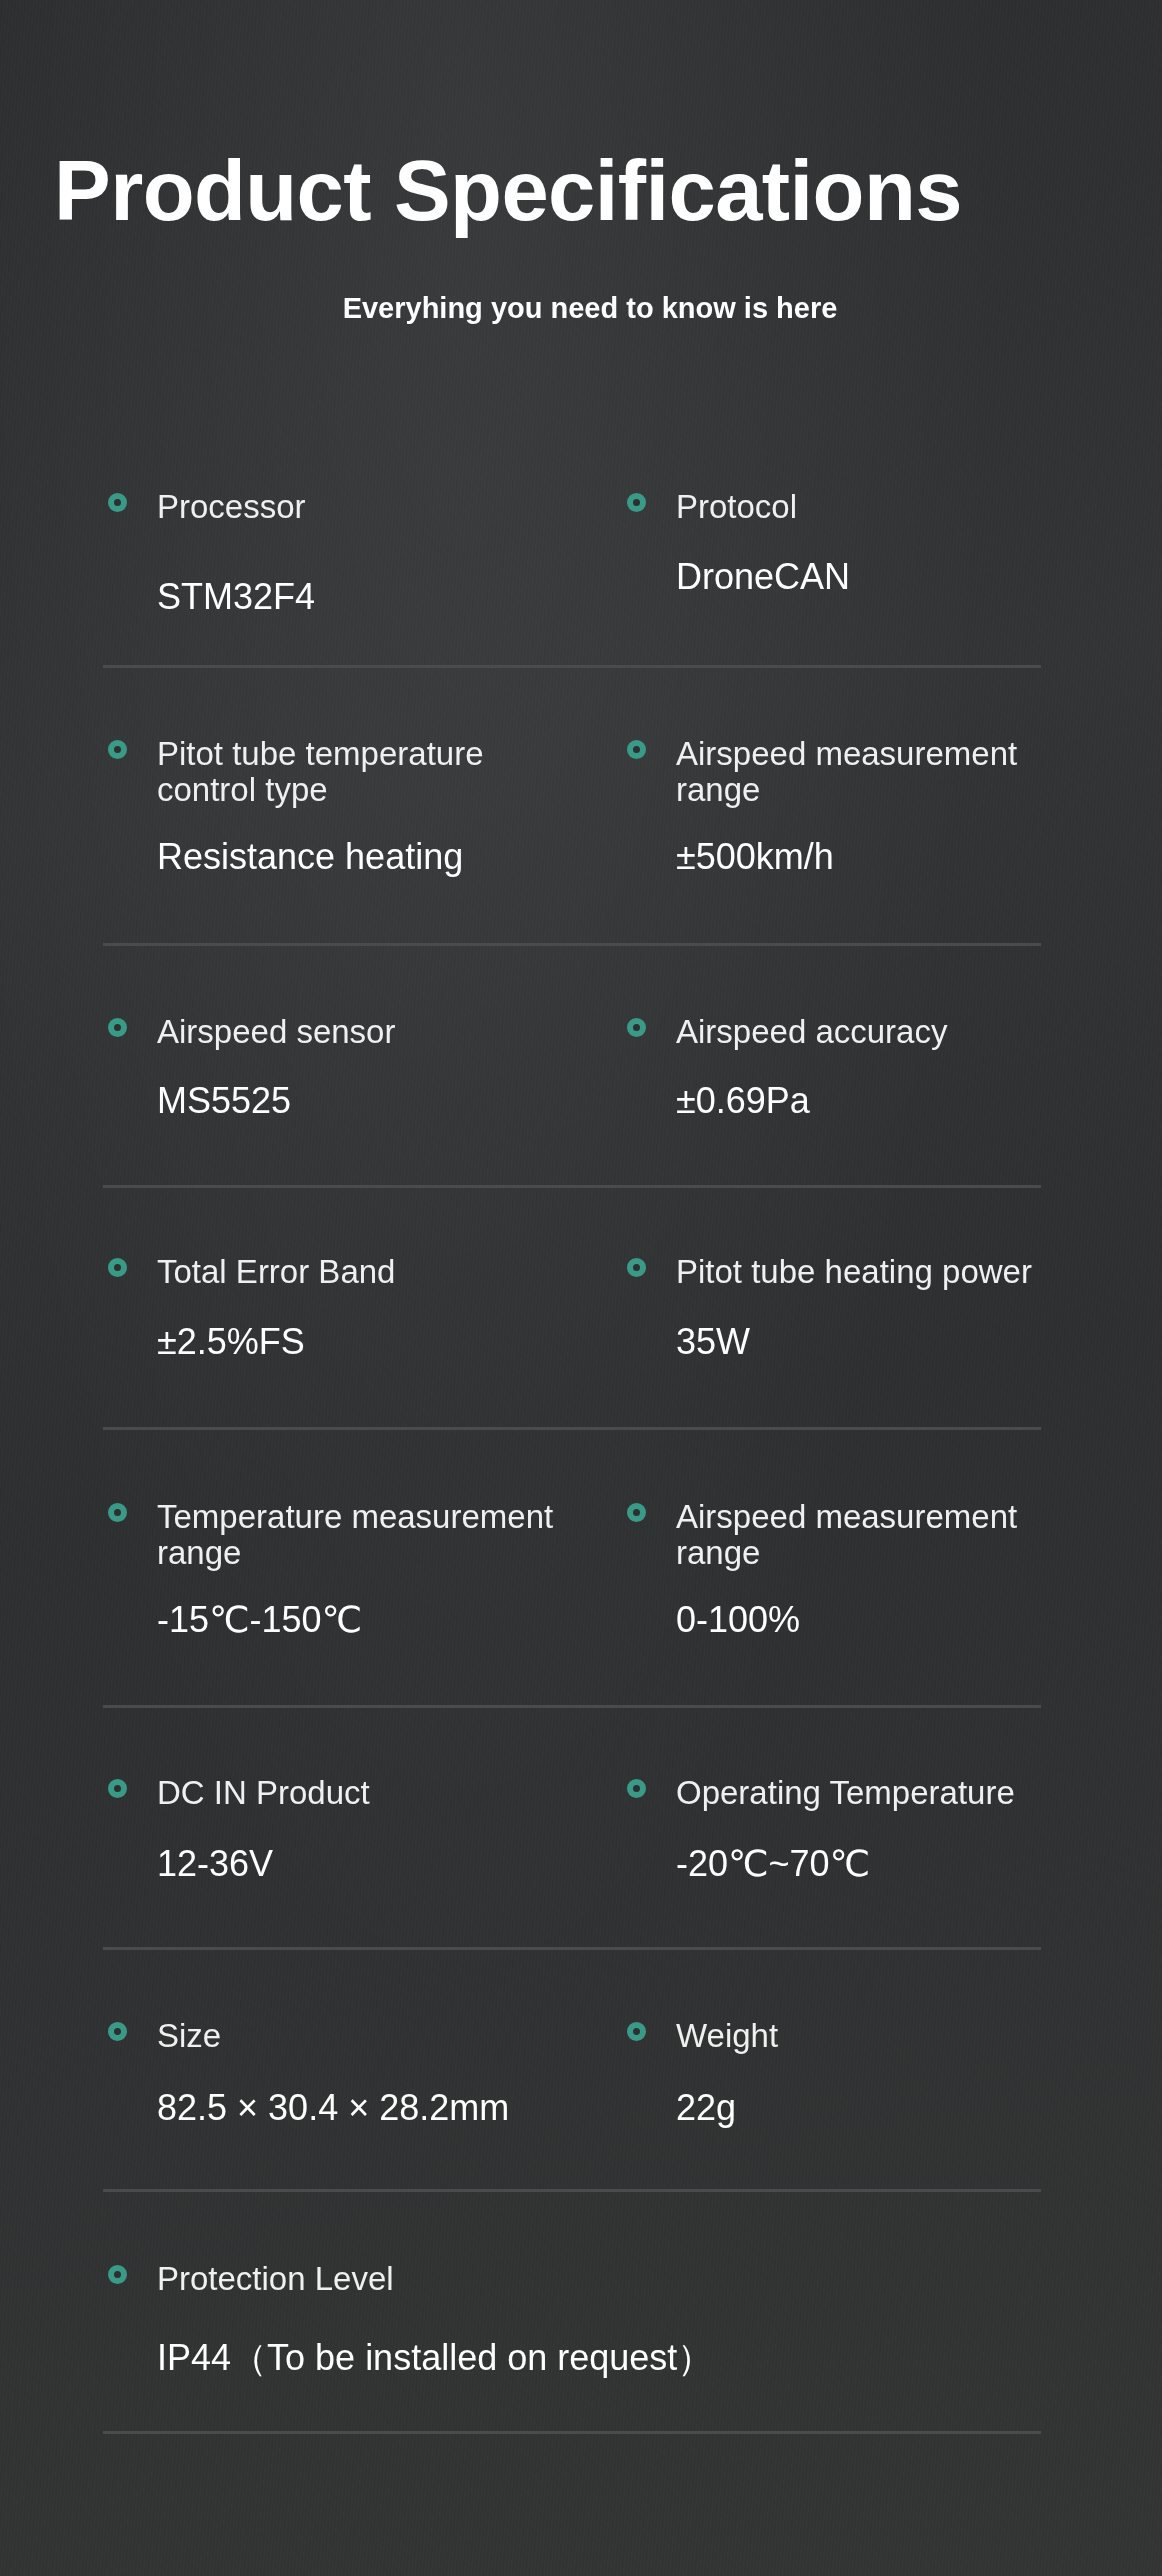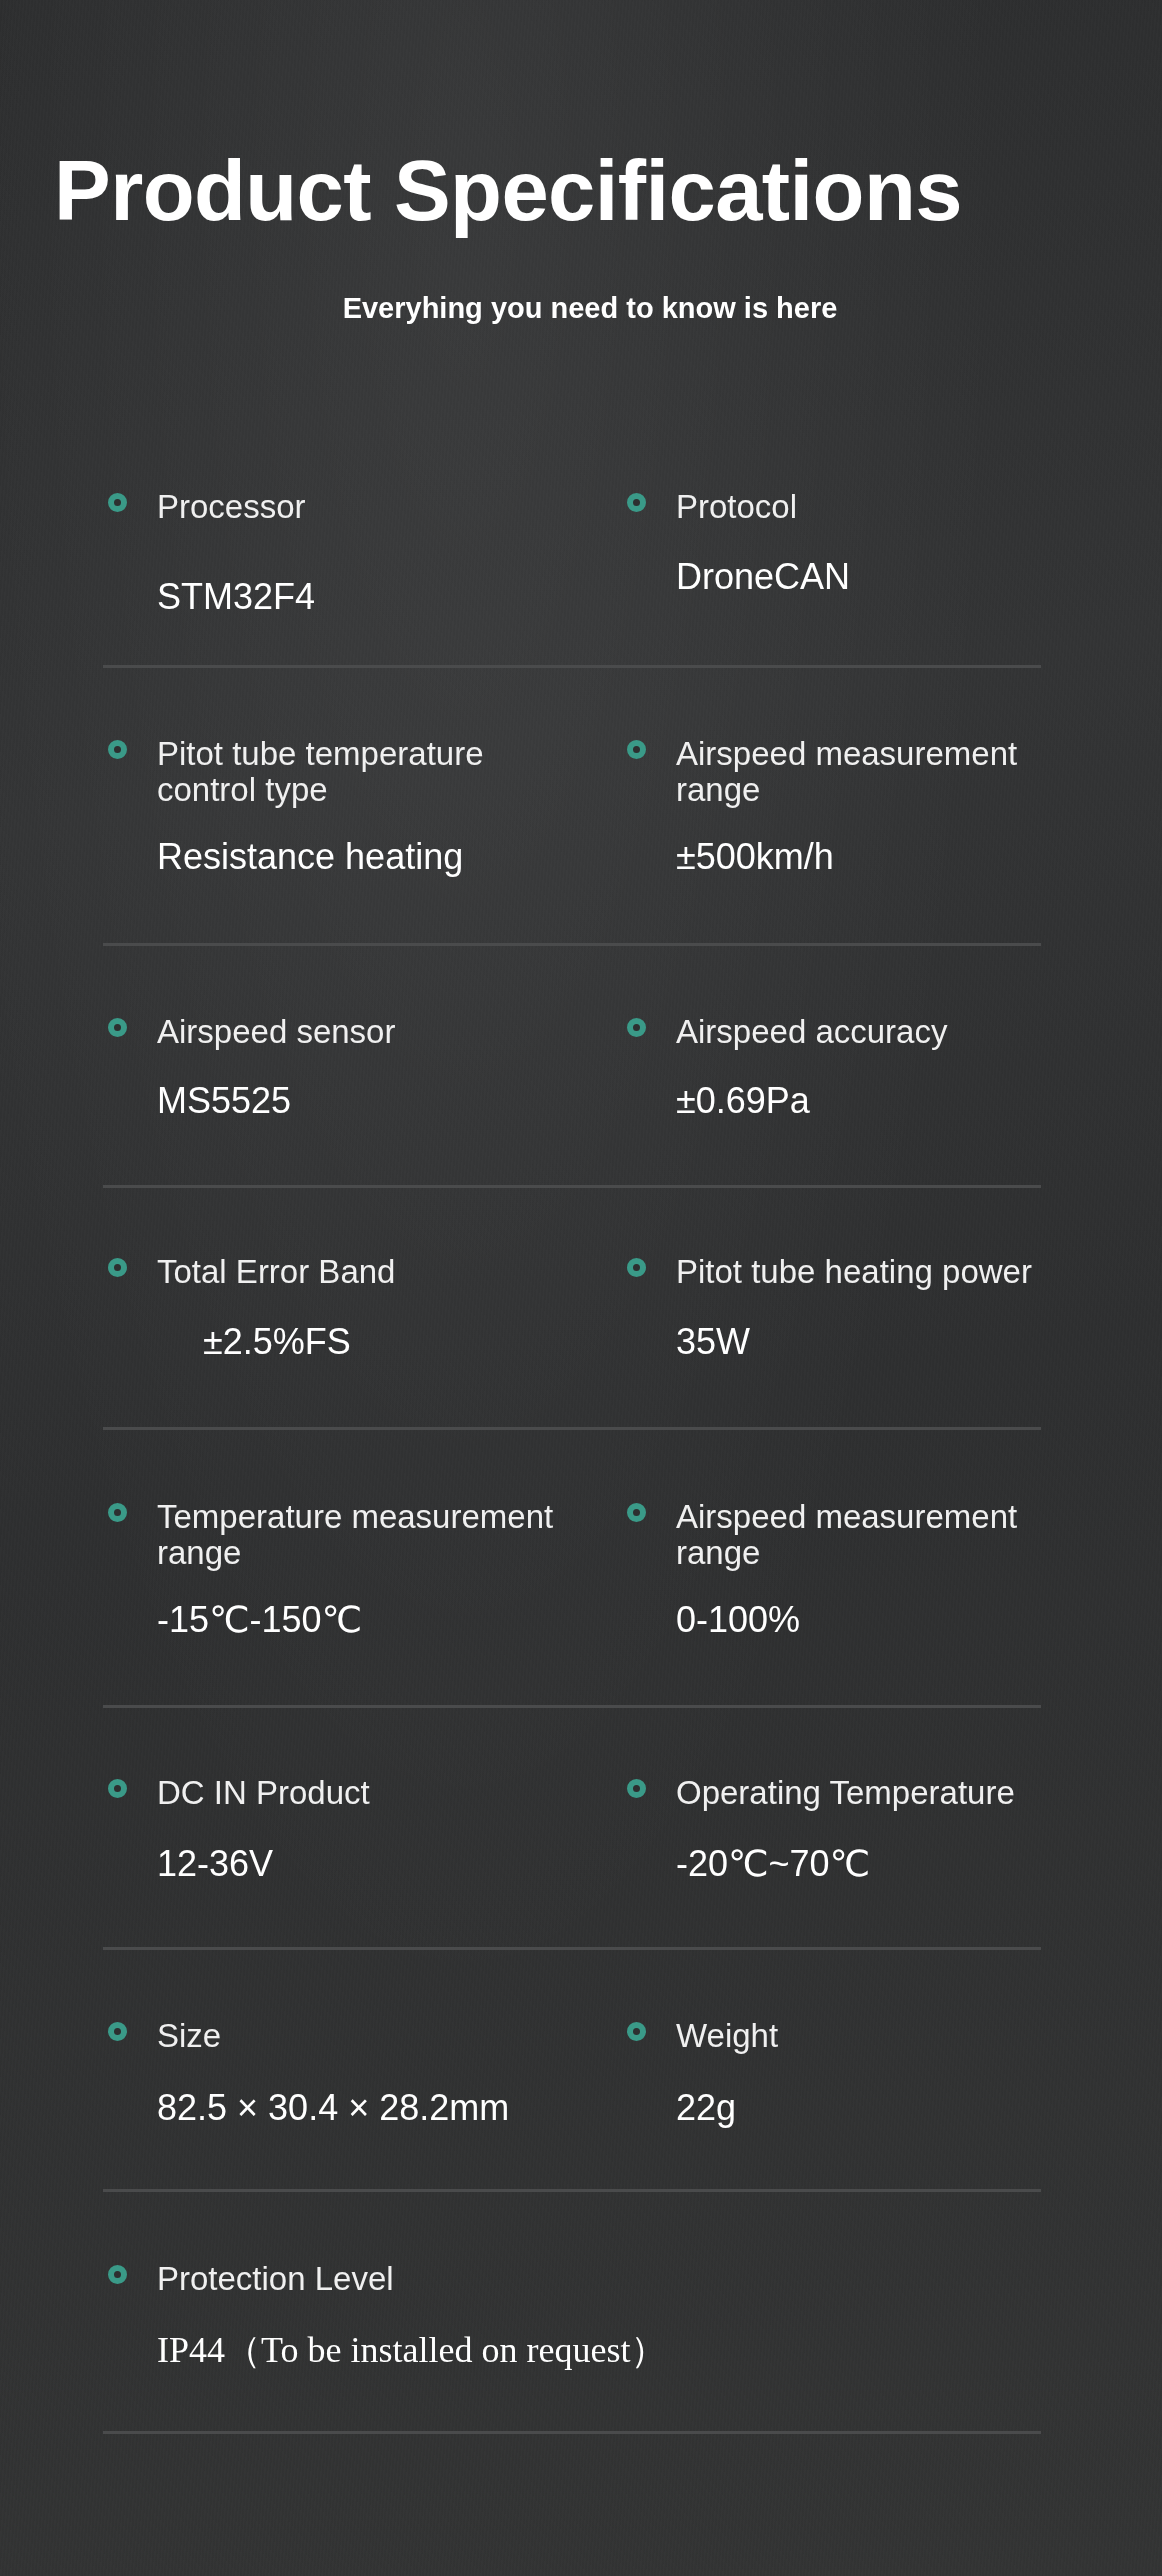--- a/index.html
+++ b/index.html
@@ -109,21 +109,21 @@
       <div class="label">Airspeed accuracy</div>
       <div class="value" style="top:66px;">±0.69Pa</div>
     </div>
   </div>
   <div class="divider" style="top:1185px;"></div>
 
   <div class="row" style="top:1254px;">
     <div class="cell left">
       <span class="bullet" style="top:3.9px;"></span>
       <div class="label">Total Error Band</div>
-      <div class="value" style="top:67px;margin-left:46px;">±2.5%FS</div>
+      <div class="value" style="top:67px;">±2.5%FS</div>
     </div>
     <div class="cell right">
       <span class="bullet" style="top:3.9px;"></span>
       <div class="label">Pitot tube heating power</div>
       <div class="value" style="top:67px;">35W</div>
     </div>
   </div>
   <div class="divider" style="top:1427px;"></div>
 
   <div class="row" style="top:1499px;">
@@ -167,19 +167,19 @@
       <div class="label">Weight</div>
       <div class="value" style="top:69px;">22g</div>
     </div>
   </div>
   <div class="divider" style="top:2189px;"></div>
 
   <div class="row" style="top:2261px;">
     <div class="cell left" style="width:893px;">
       <span class="bullet" style="top:3.9px;"></span>
       <div class="label">Protection Level</div>
-      <div class="value" style="top:68px;font-family:Liberation Serif, serif;">IP44（To be installed on request）</div>
+      <div class="value" style="top:76px;">IP44（To be installed on request）</div>
     </div>
   </div>
   <div class="divider" style="top:2431px;"></div>
 
 </div>
 
 
 </body></html>

